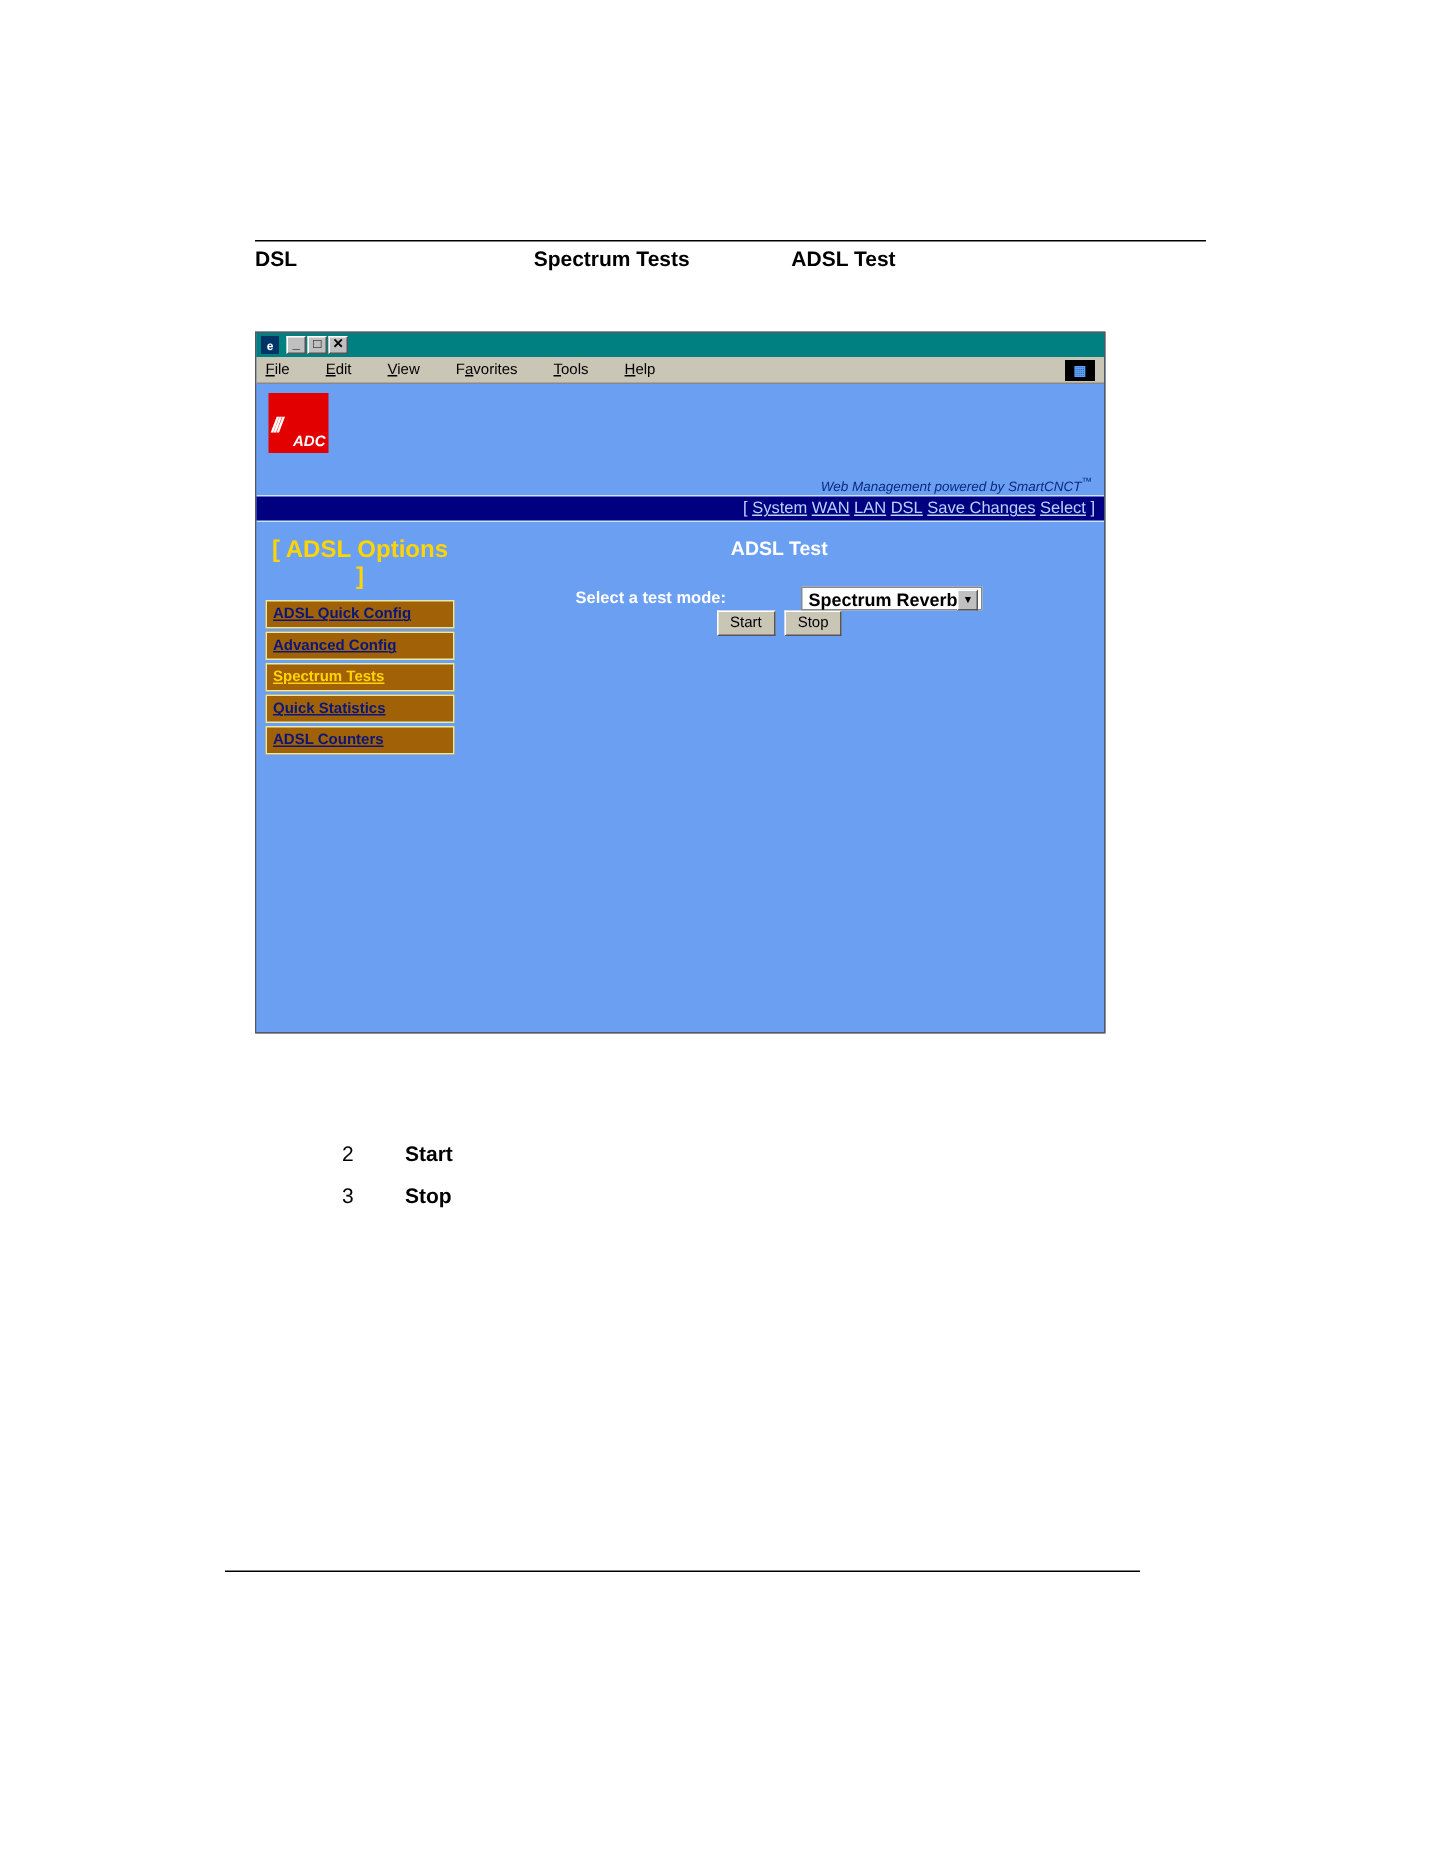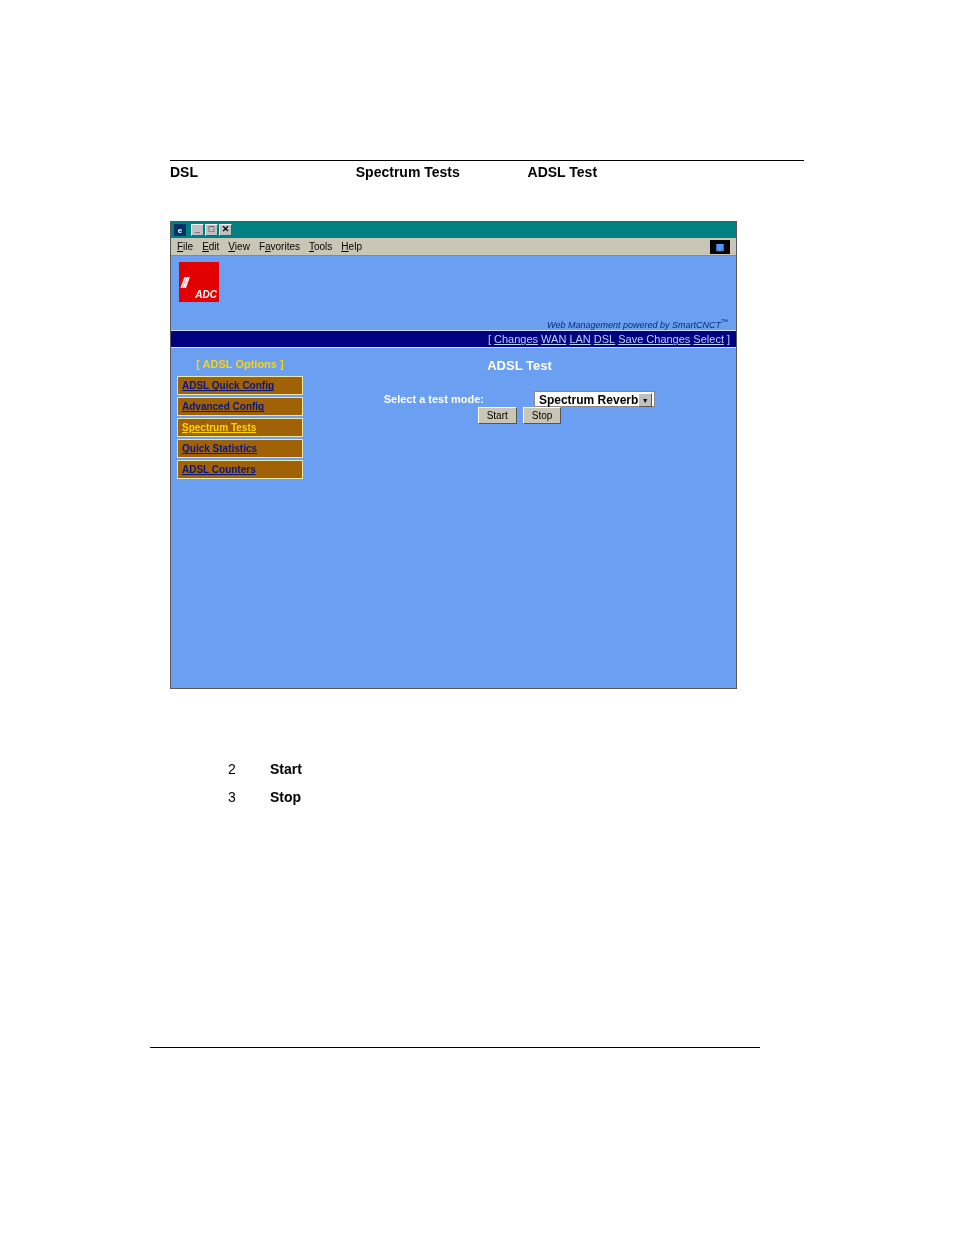--- a/index.html
+++ b/index.html
@@ -68,21 +68,21 @@
     height: 18px;
     background: #cac6b6;
     border-bottom: 1px solid #888;
     display: flex;
     align-items: center;
     padding: 0 6px;
     font-size: 10px;
     color: #000;
     justify-content: space-between;
   }
-  .menubar .menus { display:flex; gap: 9px; }
+  .menubar .menus { display:flex; gap: 24px; }
   .menubar .menus span { cursor: default; }
   .menubar .menus .ul { text-decoration: underline; }
   .menubar .ie-logo {
     width: 20px; height: 14px;
     background: #000;
     display:flex; align-items:center; justify-content:center;
   }
   .menubar .ie-logo span { color:#5aa0ff; font-size:9px; font-weight:bold; }
 
   .browser-body {
@@ -138,21 +138,21 @@
   .content-row {
     display: flex;
     align-items: flex-start;
     padding: 8px 0 0 6px;
   }
   .sidebar {
     width: 126px;
   }
   .sidebar-title {
     color: #ffd400;
-    font-size: 11px;
+    font-size: 16px;
     font-weight: 700;
     text-align: center;
     margin: 2px 0 6px 0;
   }
   .side-item {
     background: #a16207;
     border: 1px solid #eaeaa8;
     padding: 3px 4px;
     margin-bottom: 2px;
     font-size: 10px;
@@ -283,21 +283,21 @@
       <div class="logo-box">
         <span class="bars">///</span>
         <span>ADC</span>
       </div>
       <div class="powered">
         <span>Web Management powered by SmartCNCT</span><sup>™</sup>
       </div>
 
       <div class="navbar">
         <span class="bracket">[</span>
-        <a>Changes</a>
+        <a>System</a>
         <a>WAN</a>
         <a>LAN</a>
         <a>DSL</a>
         <a>Save Changes</a>
         <a>Select</a>
         <span class="bracket">]</span>
       </div>
 
       <div class="content-row">
         <div class="sidebar">

